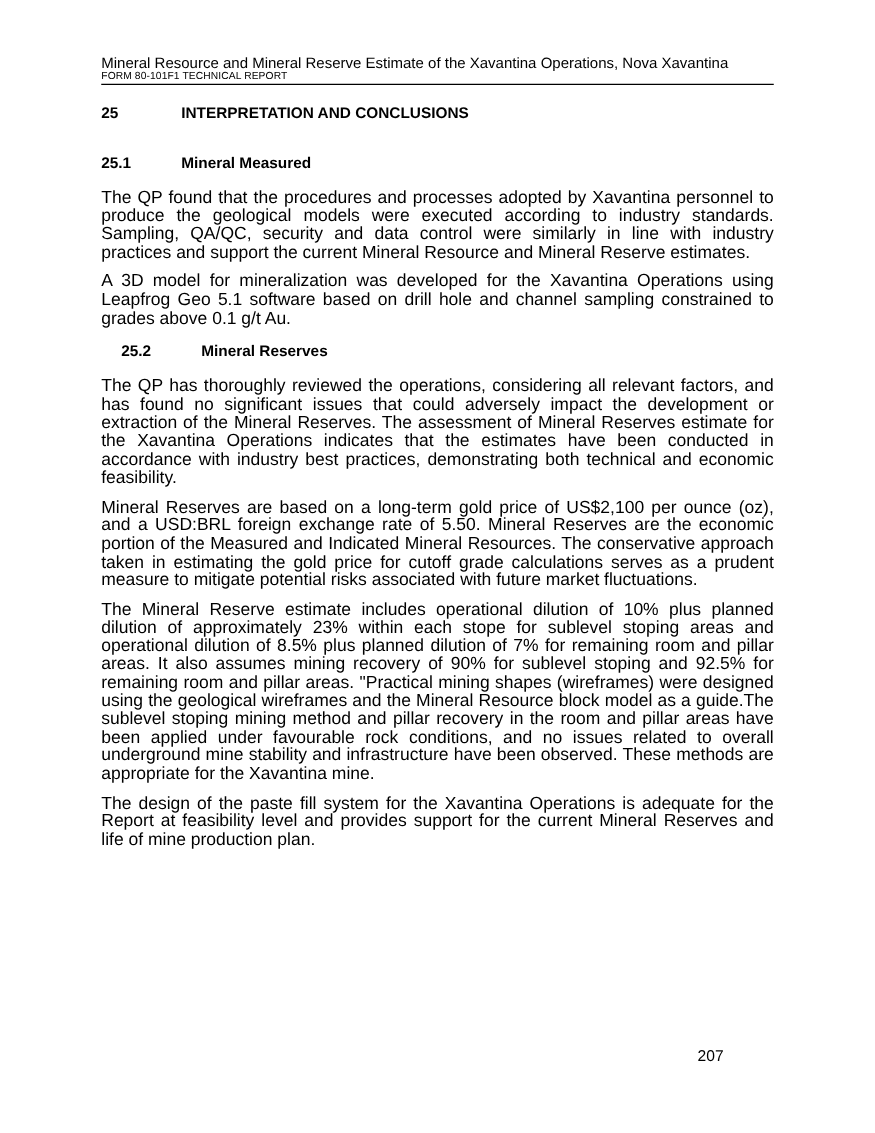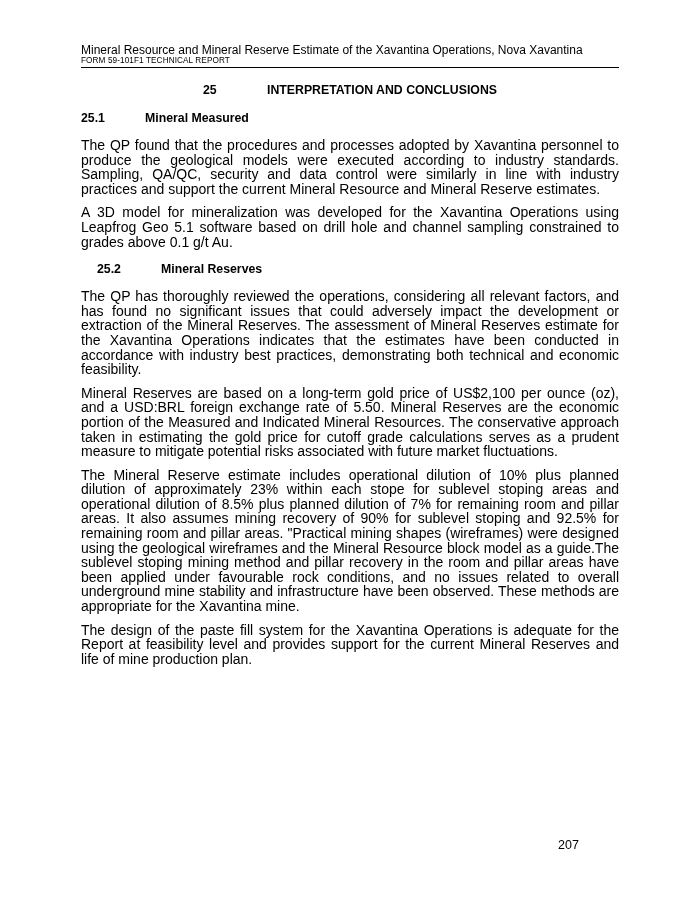--- a/index.html
+++ b/index.html
@@ -4,32 +4,32 @@
 <style>
   html, body { margin: 0; padding: 0; background: #ffffff; }
   body { width: 700px; height: 906px; position: relative; overflow: hidden;
          font-family: "Liberation Sans", sans-serif; color: #000; }
   .page { position: absolute; left: 81px; top: 0; width: 538px; }
   .hdr-title { position: absolute; top: 44px; left: 0; font-size: 12px; line-height: 12px; white-space: nowrap; }
   .hdr-sub { position: absolute; top: 56px; left: 0; font-size: 8.2px; line-height: 10px; white-space: nowrap; letter-spacing: 0.1px; }
   .hdr-rule { position: absolute; top: 67px; left: 0; width: 538px; height: 0; border-top: 1.6px solid #000; }
   .body { position: absolute; top: 82px; left: 0; width: 538px; }
   h1, h2 { margin: 0; font-weight: bold; font-size: 12.3px; line-height: 16px; display: flex; }
-  h1 { margin-bottom: 12px; justify-content: center; }
+  h1 { margin-bottom: 24px; }
   h2 { margin-bottom: 12px; }
   .num { width: 64px; flex: none; }
   p { margin: 0 0 9px 0; font-size: 14px; line-height: 14.6px; text-align: justify; }
   .page-number { position: absolute; top: 838px; left: 477px; font-size: 12.5px; }
 </style>
 </head>
 <body>
 
 <div class="page">
   <div class="hdr-title">Mineral Resource and Mineral Reserve Estimate of the Xavantina Operations, Nova Xavantina</div>
-  <div class="hdr-sub">FORM 59-101F1 TECHNICAL REPORT</div>
+  <div class="hdr-sub">FORM 80-101F1 TECHNICAL REPORT</div>
   <div class="hdr-rule"></div>
 
   <div class="body">
     <h1>
       <span class="num">25</span>
       <span>INTERPRETATION AND CONCLUSIONS</span>
     </h1>
 
     <h2>
       <span class="num">25.1</span>

